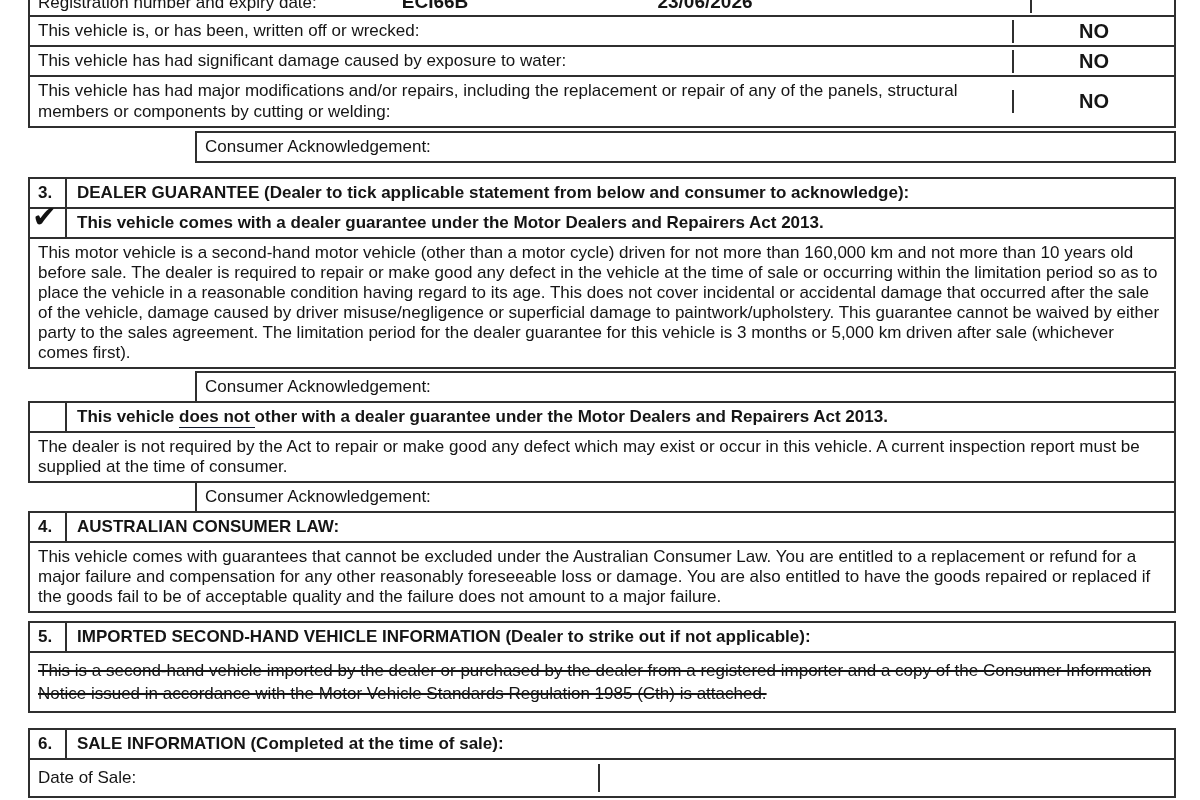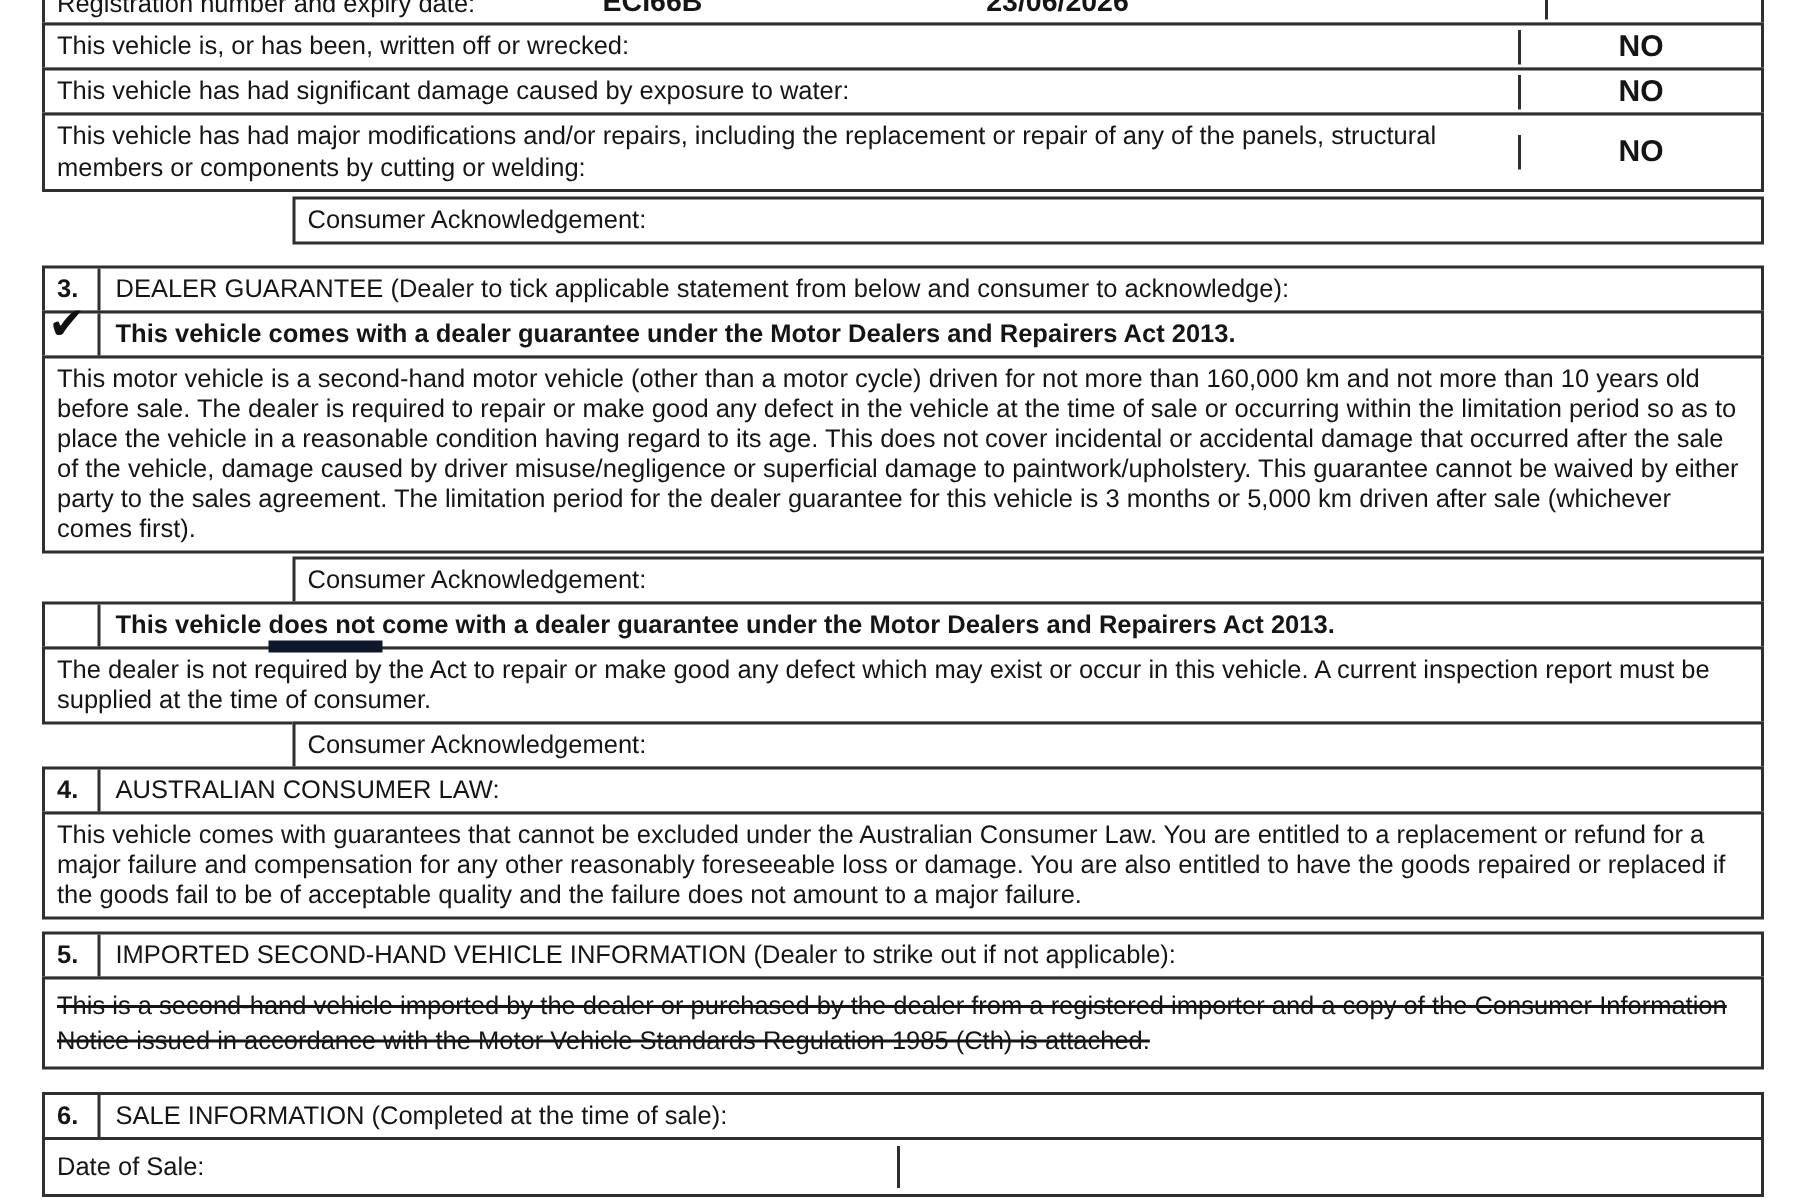--- a/index.html
+++ b/index.html
@@ -53,37 +53,37 @@
   .sec { margin-top: 14px; }
   .sec-row { display: flex; align-items: stretch; }
   .num-cell {
     width: 37px; border-right: 2px solid #2f2f2f;
     padding: 3px 0 4px 8px;
     font-weight: bold; font-size: 17px; line-height: 21px;
     flex: none;
   }
   .sec-title {
     flex: 1; padding: 3px 8px 4px 10px;
-    font-weight: normal; font-size: 17px; line-height: 21px;
+    font-weight: bold; font-size: 17px; line-height: 21px;
   }
   .tick-cell {
     width: 37px; border-right: 2px solid #2f2f2f; flex: none;
     position: relative;
   }
   .check {
     position: absolute; left: 2px; top: -7px;
     font-size: 30px; font-weight: bold; color: #111;
     line-height: 30px;
   }
   .statement {
     flex: 1; padding: 3px 8px 4px 10px;
     font-weight: bold; font-size: 17px; line-height: 21px;
   }
   .act { }
-  .u { border-bottom: 8px solid #0f172a; padding-bottom: 1px; }
+  .u { border-bottom: 1px solid #0f172a; padding-bottom: 1px; }
 
   
   .para {
     padding: 4px 8px 4px 8px;
     font-size: 17px; line-height: 20px;
   }
   .para.loose { line-height: 23px; padding-top: 6px; padding-bottom: 6px; }
   .strike { text-decoration: line-through; text-decoration-thickness: 2px; }
 
   
@@ -142,21 +142,21 @@
       </div>
       <div class="statement"><span>This vehicle comes with a dealer guarantee under the </span><span class="act">Motor Dealers and Repairers Act 2013</span><span>.</span></div>
     </div>
 
     <div class="box para stack">This motor vehicle is a second-hand motor vehicle (other than a motor cycle) driven for not more than 160,000 km and not more than 10 years old before sale. The dealer is required to repair or make good any defect in the vehicle at the time of sale or occurring within the limitation period so as to place the vehicle in a reasonable condition having regard to its age. This does not cover incidental or accidental damage that occurred after the sale of the vehicle, damage caused by driver misuse/negligence or superficial damage to paintwork/upholstery. This guarantee cannot be waived by either party to the sales agreement. The limitation period for the dealer guarantee for this vehicle is 3 months or 5,000 km driven after sale (whichever comes first).</div>
 
     <div class="box ack" style="margin-top:2px">Consumer Acknowledgement:</div>
 
     <div class="box sec-row stack">
       <div class="tick-cell"></div>
-      <div class="statement"><span>This vehicle </span><span class="u">does not </span><span>come with a dealer guarantee under the </span><span class="act">Motor Dealers and Repairers Act 2013</span><span>.</span></div>
+      <div class="statement"><span>This vehicle </span><span class="u">does not </span><span>other with a dealer guarantee under the </span><span class="act">Motor Dealers and Repairers Act 2013</span><span>.</span></div>
     </div>
 
     <div class="box para stack">The dealer is not required by the Act to repair or make good any defect which may exist or occur in this vehicle. A current inspection report must be supplied at the time of consumer.</div>
 
     <div class="box ack" style="margin-top:-2px">Consumer Acknowledgement:</div>
   </div>
 
   <div>
     <div class="box sec-row stack">
       <div class="num-cell">4.</div>

